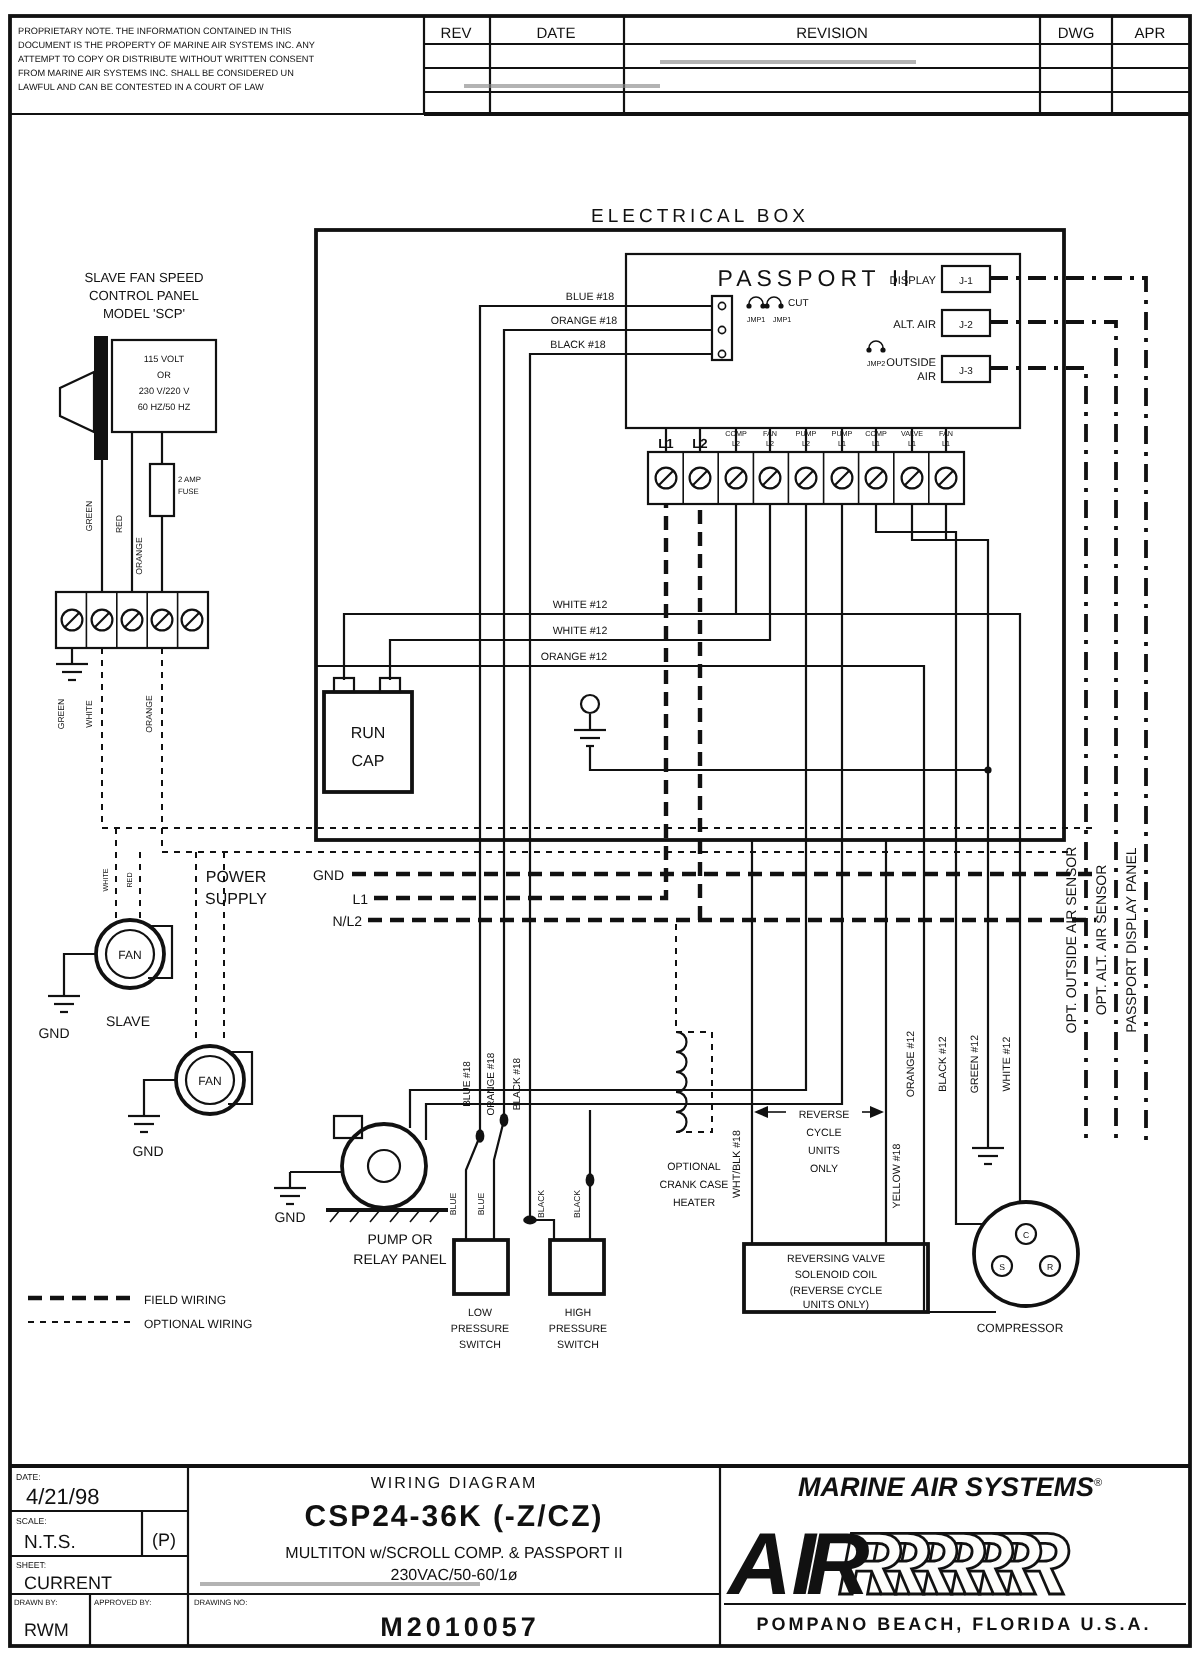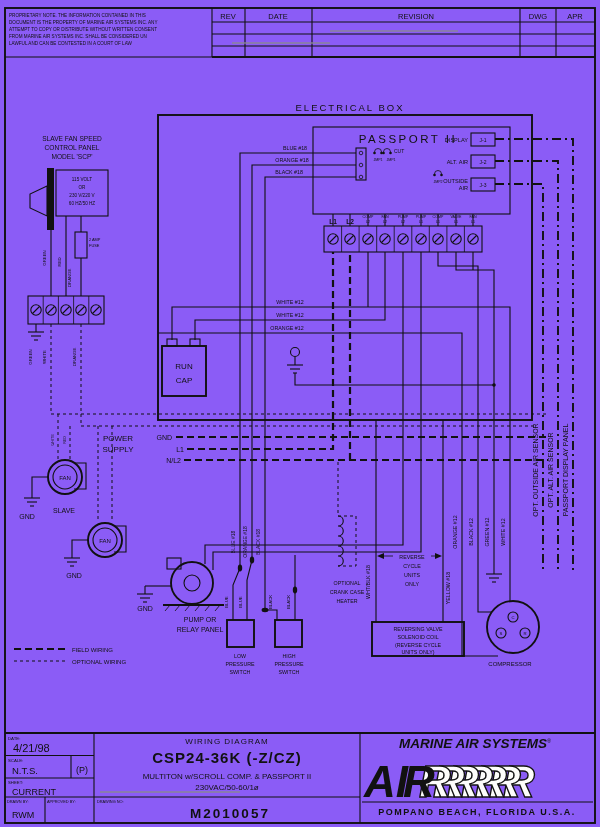--- a/index.html
+++ b/index.html
@@ -1,16 +1,16 @@
 <!DOCTYPE html>
 <html><head>
 <meta charset="utf-8">
 <style>
   html,body{margin:0;padding:0;background:#e8e8e8;}
-  #sheet{width:600px;height:827px;background:#8b5cf6;position:relative;margin:0 auto;}
+  #sheet{width:600px;height:827px;background:#ffffff;position:relative;margin:0 auto;}
   svg{display:block;}
   .ln{stroke:#111;stroke-width:1.1;fill:none;}
   .ln2{stroke:#111;stroke-width:1.9;fill:none;}
   .thin{stroke:#111;stroke-width:0.8;fill:none;}
   .dashF{stroke:#111;stroke-width:2.2;fill:none;stroke-dasharray:7 4;}
   .dashO{stroke:#111;stroke-width:1;fill:none;stroke-dasharray:3 3;}
   .dashS{stroke:#111;stroke-width:1.9;fill:none;stroke-dasharray:9 4 2 4;}
   .fillb{fill:#111;stroke:none;}
   .smudge{stroke:#8a8a8a;stroke-width:2;opacity:.65;fill:none;}
   text{font-family:"Liberation Sans",sans-serif;fill:#111;text-anchor:middle;}

